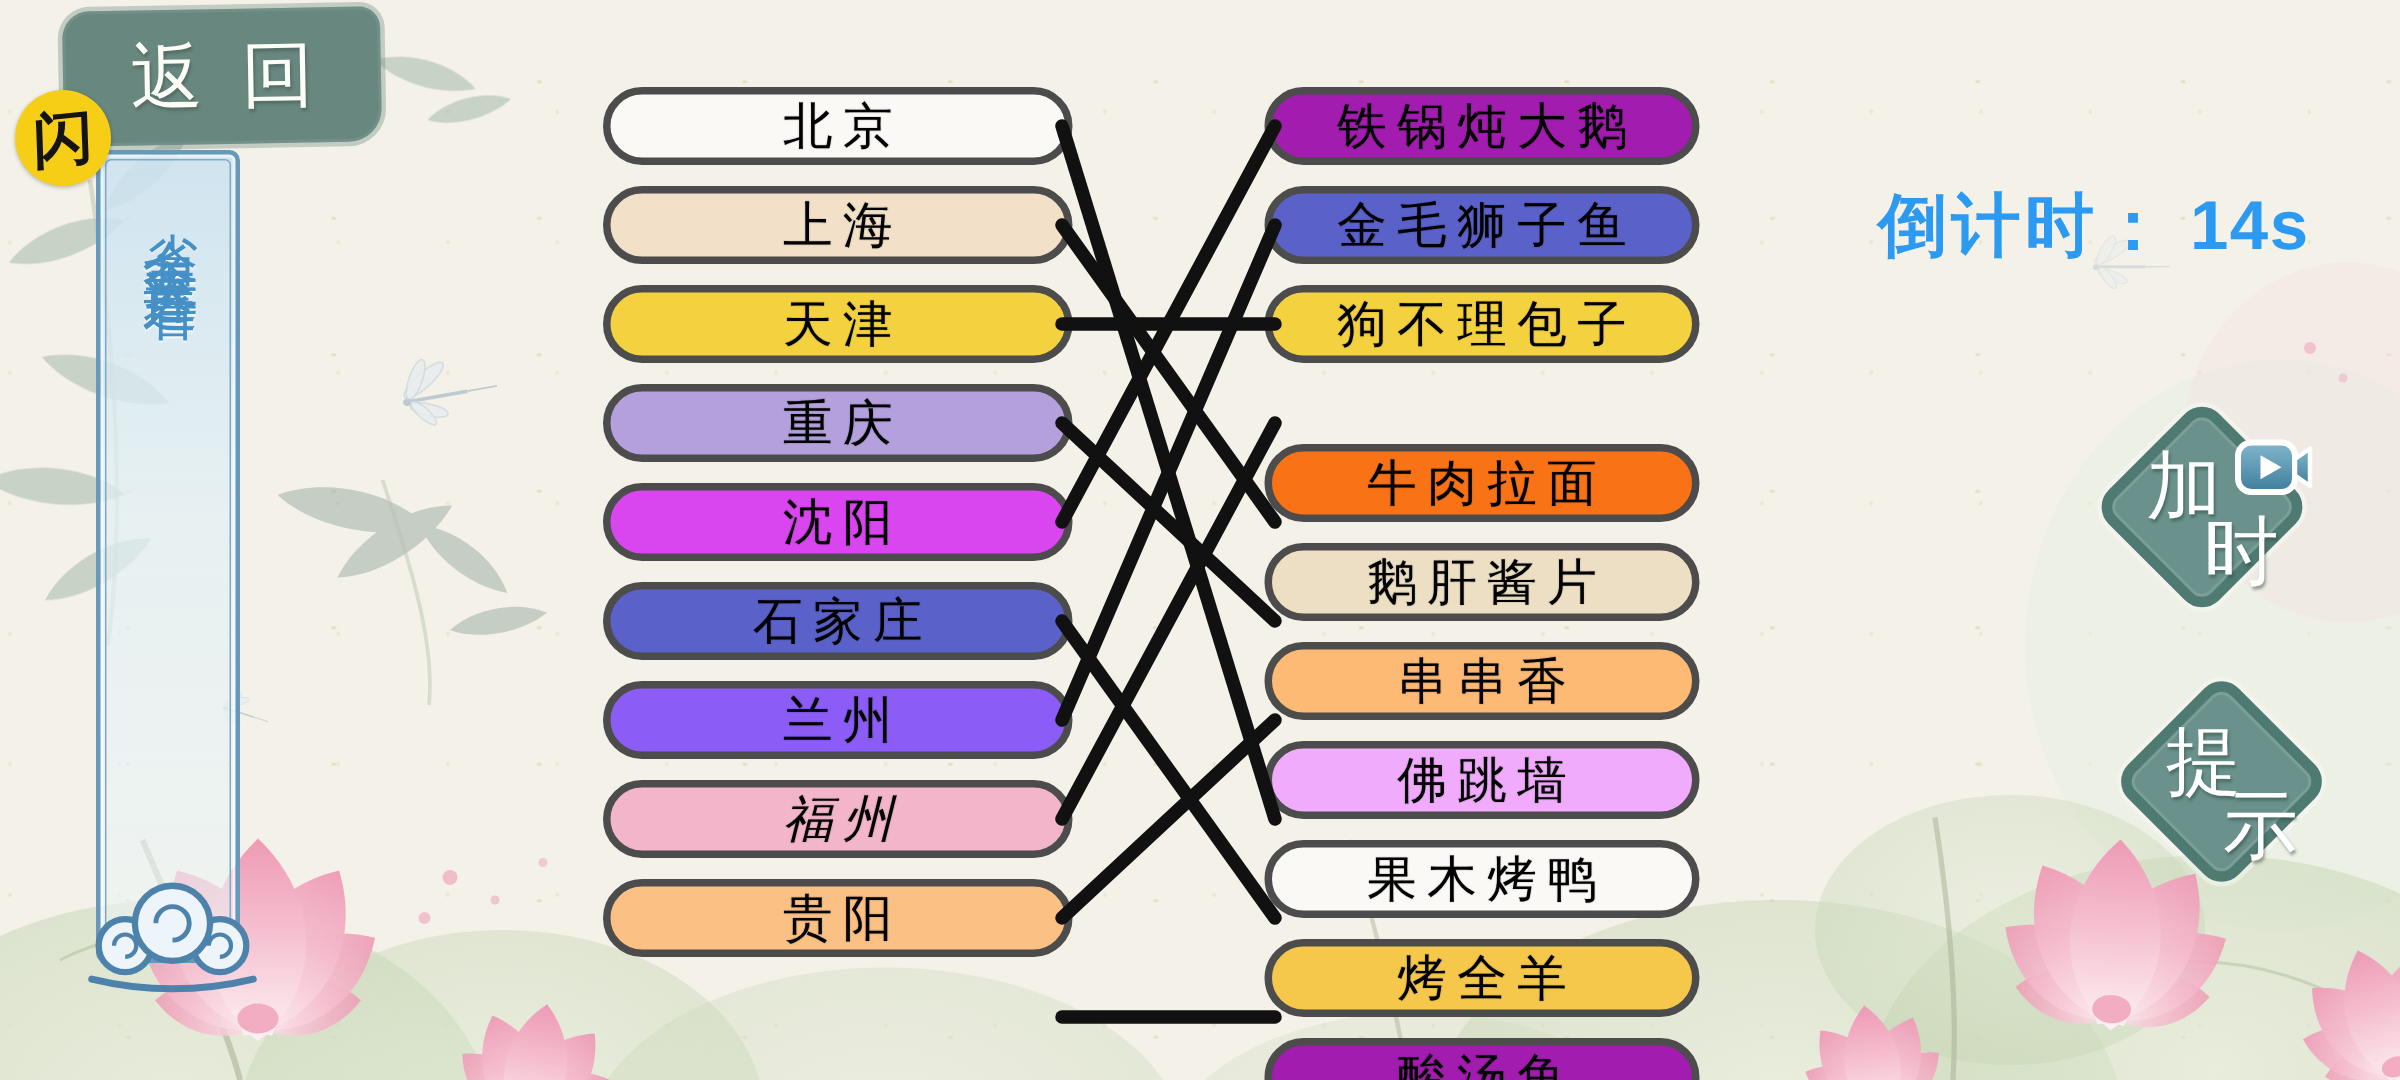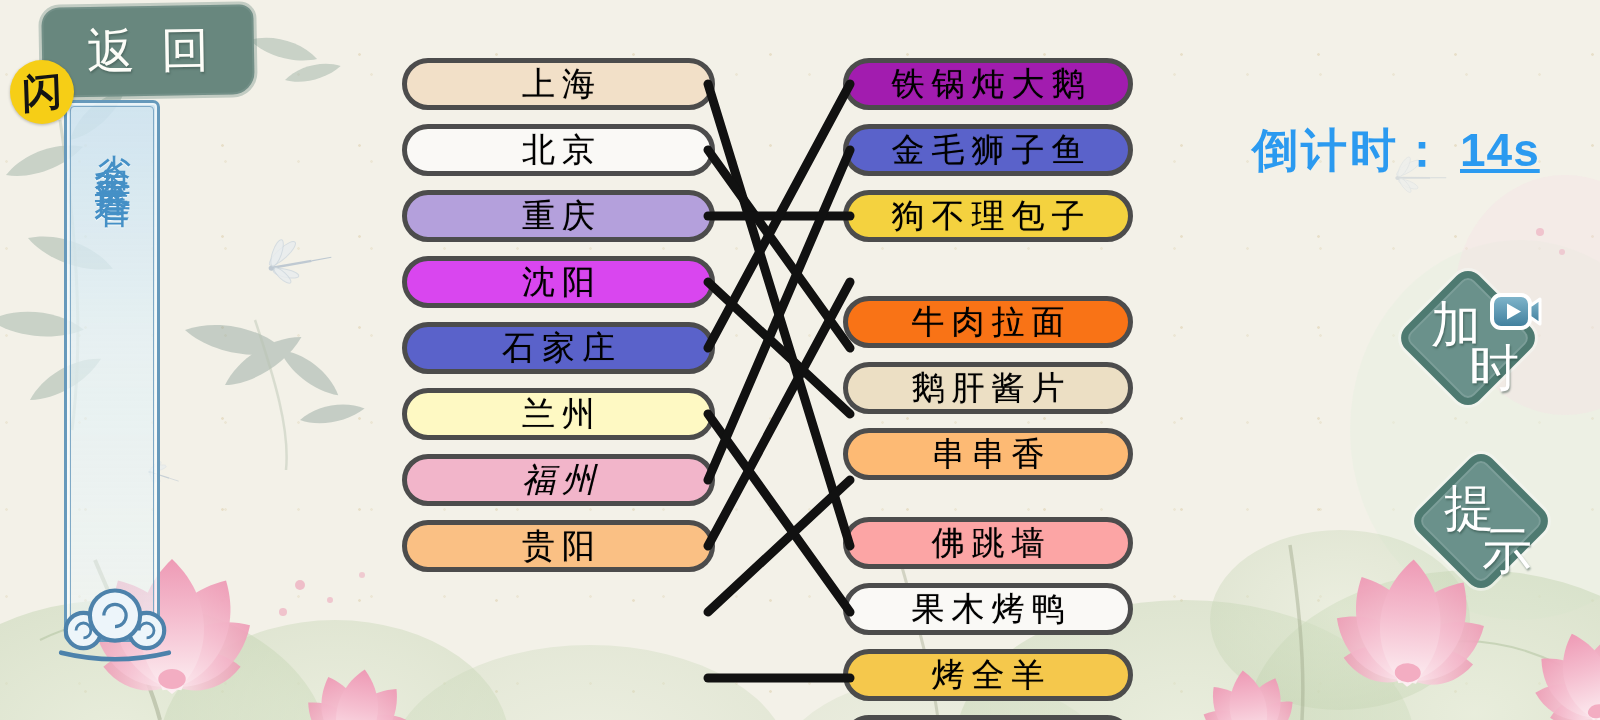--- a/index.html
+++ b/index.html
@@ -52,21 +52,21 @@
     text-shadow:0 1px 1px rgba(255,255,255,.7);
   }
   svg.clouds{position:absolute;left:-17px;bottom:-36px;width:130px;height:104px;overflow:visible;}
 
   
   .countdown{
     position:absolute;left:1252px;top:120px;z-index:2;
     font-family:"Liberation Sans","DejaVu Sans",sans-serif;font-weight:bold;
     font-size:46px;letter-spacing:3px;white-space:nowrap;
   }
-  .countdown .val{margin-left:12px;letter-spacing:1px;text-decoration:underline;}
+  .countdown .val{margin-left:12px;letter-spacing:1px;}
 
   
   .col{position:absolute;top:58px;display:flex;flex-direction:column;gap:14px;z-index:3;}
   .col-left{left:402px;width:313px;}
   .col-right{left:843px;width:290px;}
   .pill{
     height:52px;box-sizing:border-box;border:5px solid var(--pill-border,#4c4c4c);
     border-radius:26px;display:flex;align-items:center;justify-content:center;
     font-size:33px;color:#000;letter-spacing:7px;padding-left:7px;cursor:pointer;
     text-shadow:0 0 1px rgba(0,0,0,.4);
@@ -213,37 +213,38 @@
   </div>
   <div class="logo">
     <span>闪</span>
   </div>
 
   <div class="countdown" style="color: rgb(43, 154, 240);">
     <span>倒计时：</span><span class="val">14s</span>
   </div>
 
   <div class="col col-left">
+      <div class="pill" style="background: rgb(250, 249, 246);">北京</div>
       <div class="pill" style="background: rgb(242, 224, 200);">上海</div>
-      <div class="pill" style="background: rgb(250, 249, 246);">北京</div>
+      <div class="pill" style="background: rgb(244, 210, 63);">天津</div>
       <div class="pill" style="background: rgb(180, 160, 220);">重庆</div>
       <div class="pill" style="background: #d946ef;">沈阳</div>
       <div class="pill" style="background: rgb(90, 98, 202);">石家庄</div>
-      <div class="pill" style="background: #fef9c3; text-align: right;">兰州</div>
+      <div class="pill" style="background: #8b5cf6; text-align: right;">兰州</div>
       <div class="pill" style="background: rgb(242, 181, 202); font-style: italic;">福州</div>
       <div class="pill" style="background: rgb(250, 192, 132);">贵阳</div>
     </div>
   <div class="col col-right">
       <div class="pill" style="background: #a21caf;">铁锅炖大鹅</div>
       <div class="pill" style="background: rgb(90, 98, 202);">金毛狮子鱼</div>
       <div class="pill" style="background: rgb(244, 210, 63);">狗不理包子</div>
       <div class="pill" style="background: #f97316; margin-top: 40px;">牛肉拉面</div>
       <div class="pill" style="background: rgb(236, 223, 196);">鹅肝酱片</div>
       <div class="pill" style="background: #fdba74;">串串香</div>
-      <div class="pill" style="background: #fca5a5; margin-top: 23px;">佛跳墙</div>
+      <div class="pill" style="background: #f0abfc;">佛跳墙</div>
       <div class="pill" style="background: rgb(250, 249, 246);">果木烤鸭</div>
       <div class="pill" style="background: rgb(245, 200, 76);">烤全羊</div>
       <div class="pill" style="background: #a21caf;">酸汤鱼</div>
     </div>
 
   <svg id="lines" width="1600" height="720" viewBox="0 0 1600 720">
       <line x1="708" y1="84" x2="850" y2="546" stroke="#111111" stroke-width="9" stroke-linecap="round"></line>
       <line x1="708" y1="150" x2="850" y2="348" stroke="#111111" stroke-width="9" stroke-linecap="round"></line>
       <line x1="708" y1="216" x2="850" y2="216" stroke="#111111" stroke-width="9" stroke-linecap="round"></line>
       <line x1="708" y1="282" x2="850" y2="414" stroke="#111111" stroke-width="9" stroke-linecap="round"></line>

